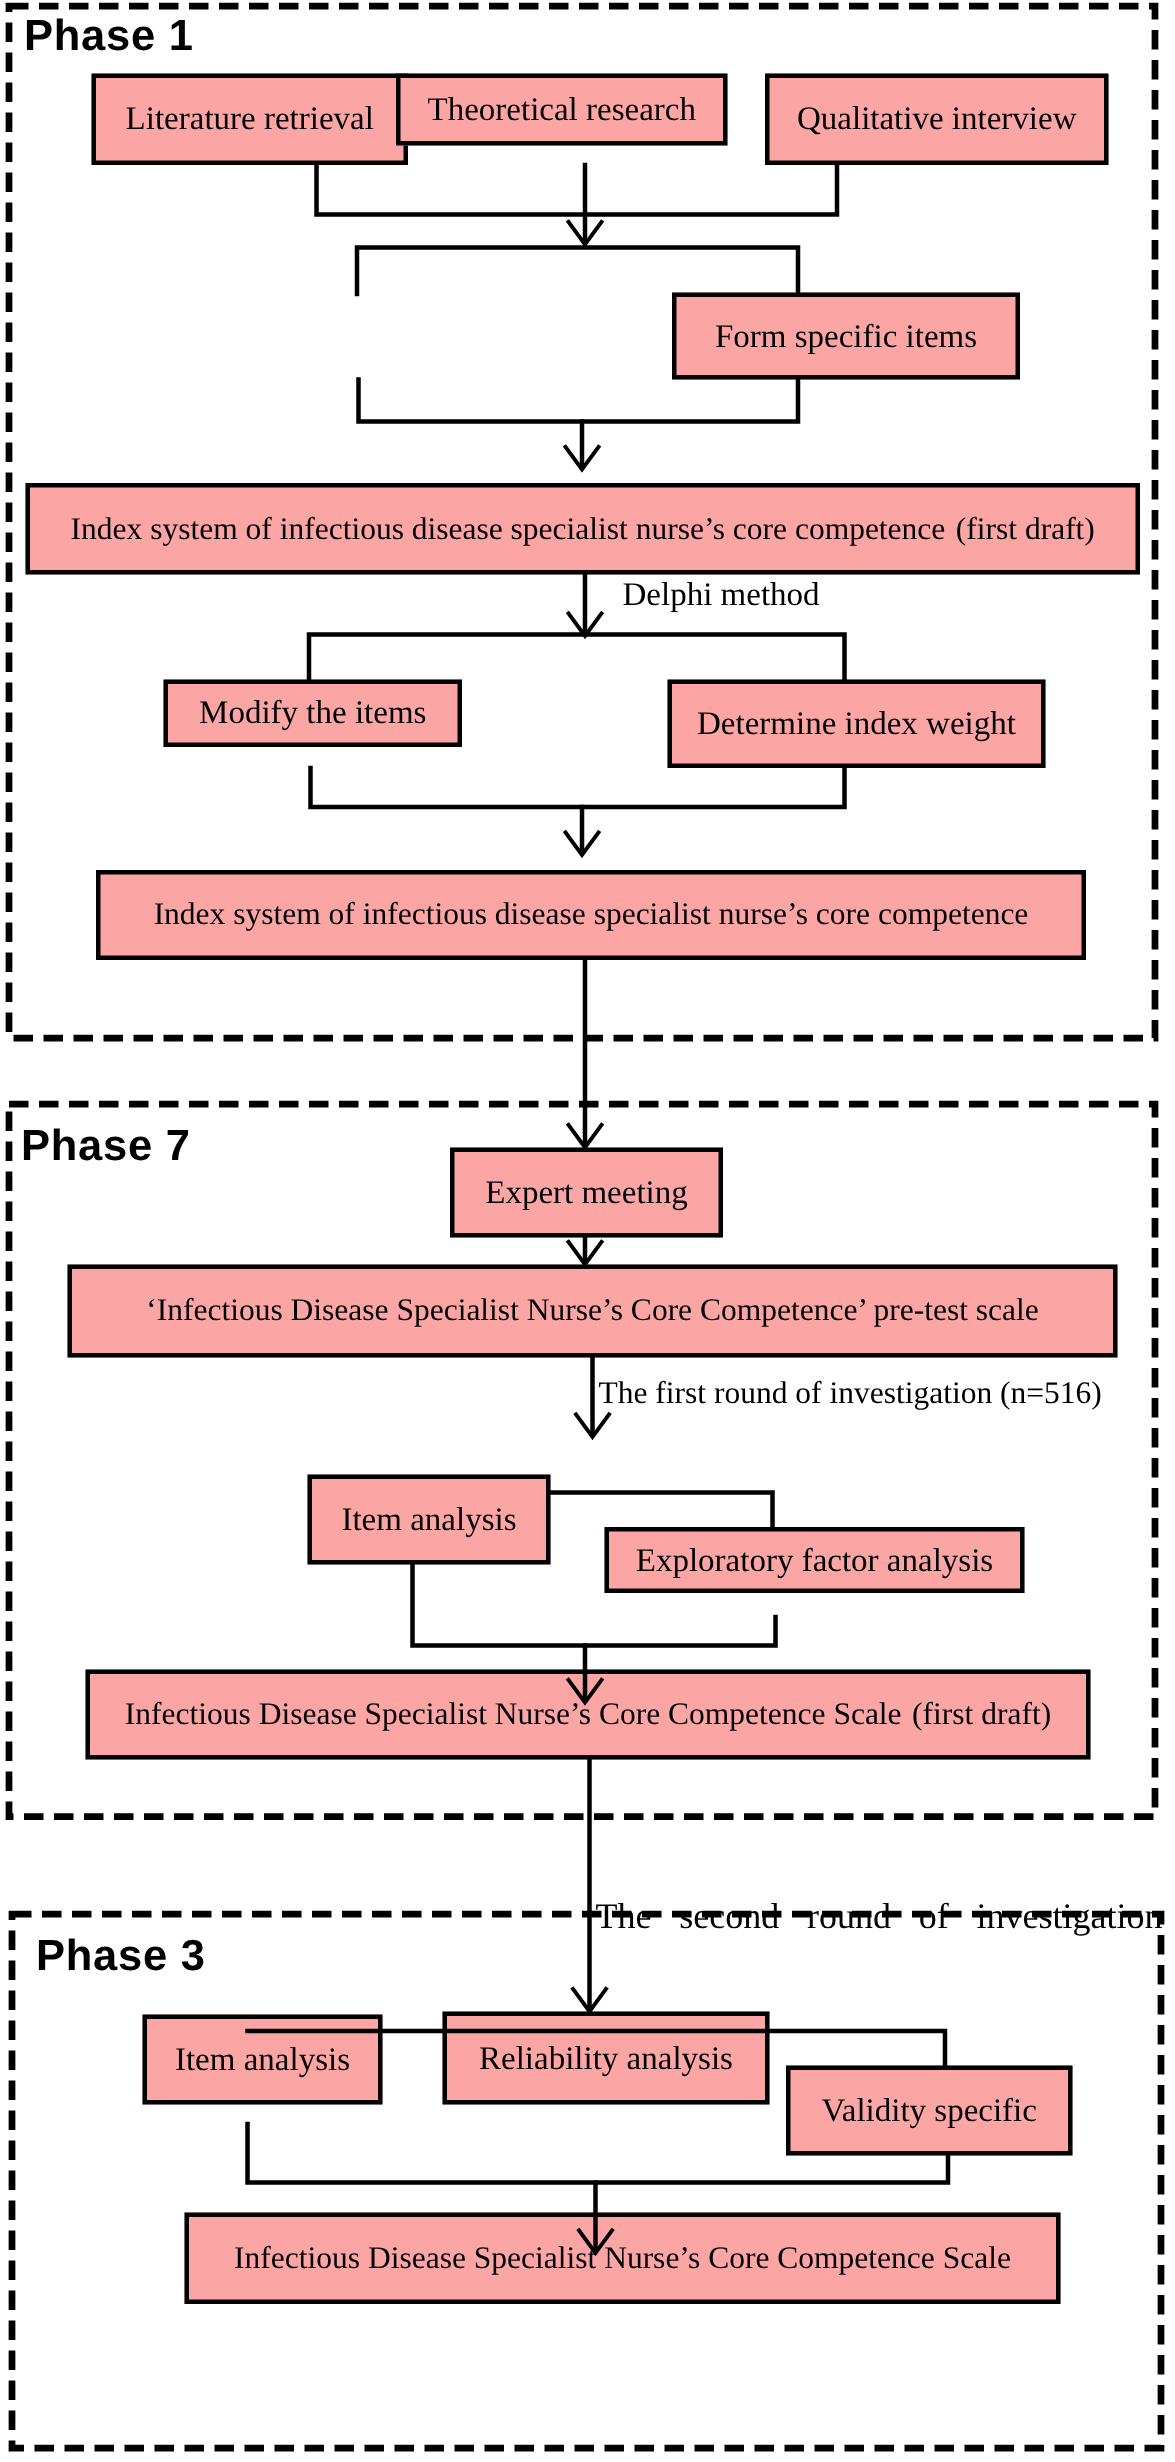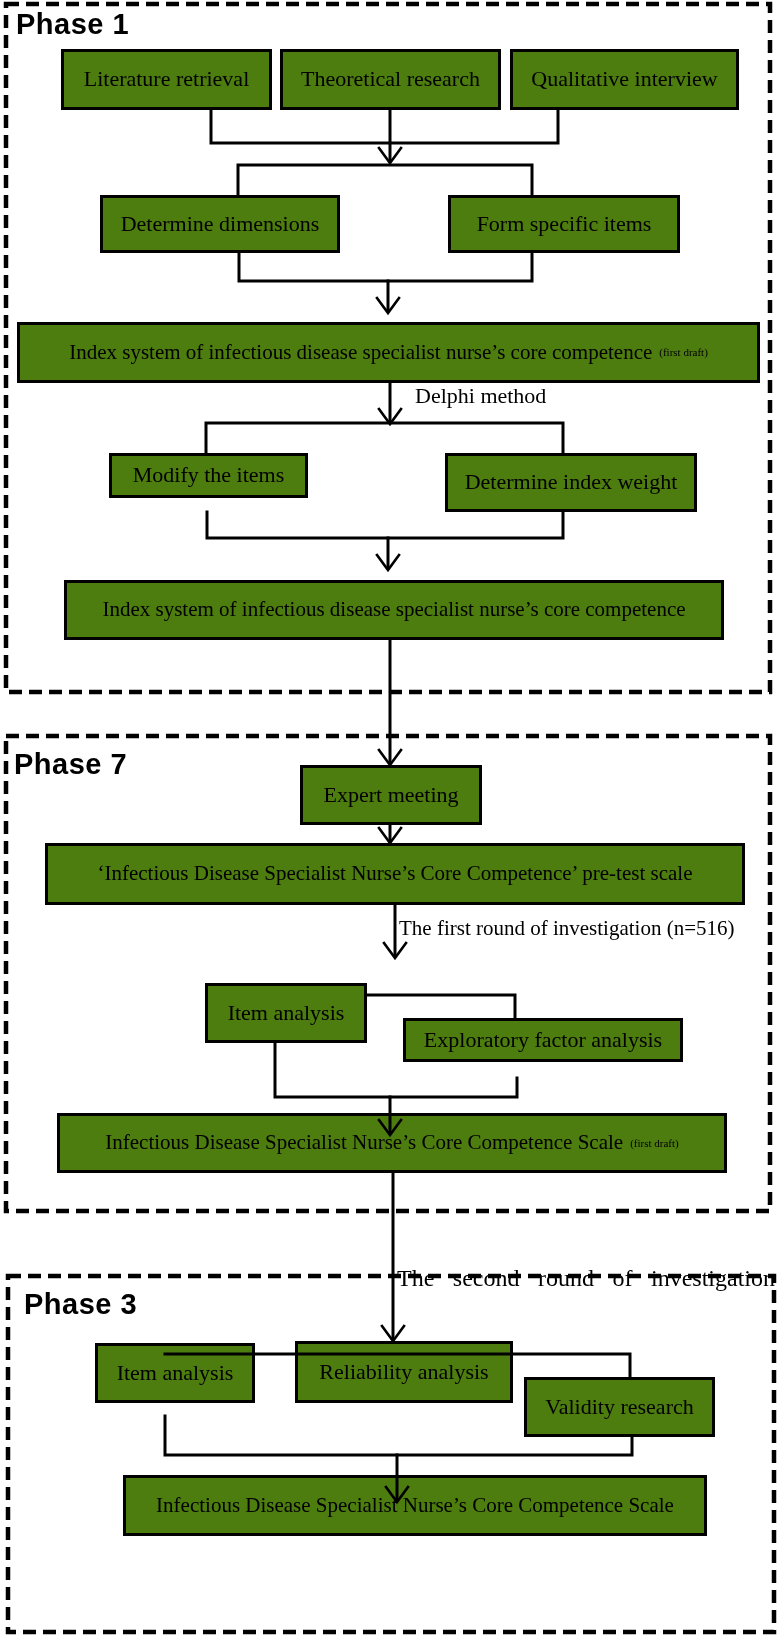--- a/index.html
+++ b/index.html
@@ -8,28 +8,28 @@
     width:783px;height:1641px;
     background:#fff;
     font-family:"Liberation Serif", serif;
     color:#000;
     overflow:hidden;
   }
   svg.layer{position:absolute;left:0;top:0;pointer-events:none;}
   .node{
     position:absolute;
     box-sizing:border-box;
-    background:#4d7c0f;
+    background:#fca5a5;
     border:3px solid #000;
     display:flex;align-items:center;justify-content:center;
     font-size:22px;line-height:1.1;text-align:center;
     white-space:nowrap;
   }
   .node.wide{font-size:21px;text-align:right;}
-  .suffix{font-size:11px;margin-left:7px;}
+  .suffix{font-size:21px;margin-left:7px;}
   .phase-label{
     position:absolute;
     font-family:"Liberation Sans", sans-serif;
     font-weight:700;font-size:29px;letter-spacing:0.5px;
   }
   .edge-label{position:absolute;font-size:21px;white-space:nowrap;}
   #second-round-label{
     width:378px;white-space:normal;
     text-align:justify;text-align-last:justify;
     font-size:24px;
@@ -46,24 +46,23 @@
       <rect x="6" y="736" width="764" height="475"></rect>
       <rect x="8" y="1276" width="766" height="356"></rect>
     </g>
   </svg>
 
   <div class="phase-label" style="left:16px;top:8px">Phase 1</div>
   <div class="phase-label" style="left:14px;top:748px">Phase 7</div>
   <div class="phase-label" style="left:24px;top:1288px">Phase 3</div>
 
   <div class="node" style="left:61px;top:49px;width:211px;height:61px">Literature retrieval</div>
-  <div class="node" style="left:280px;top:49px;width:221px;height:61px">Theoretical research</div>
+  <div class="node" style="left:264px;top:49px;width:221px;height:48px">Theoretical research</div>
   <div class="node" style="left:510px;top:49px;width:229px;height:61px">Qualitative interview</div>
 
-  <div class="node" style="left:100px;top:195px;width:240px;height:58px">Determine dimensions</div>
   <div class="node" style="left:448px;top:195px;width:232px;height:58px">Form specific items</div>
 
   <div class="node wide" style="left:17px;top:322px;width:743px;height:61px">
     <span>Index system of infectious disease specialist nurse’s core competence</span>
     <span class="suffix">(first draft)</span>
   </div>
 
   <div class="node" style="left:109px;top:453px;width:199px;height:45px">Modify the items</div>
   <div class="node" style="left:445px;top:453px;width:252px;height:59px">Determine index weight</div>
 
@@ -76,21 +75,21 @@
   <div class="node" style="left:205px;top:983px;width:162px;height:60px">Item analysis</div>
   <div class="node" style="left:403px;top:1018px;width:280px;height:44px">Exploratory factor analysis</div>
 
   <div class="node wide" style="left:57px;top:1113px;width:670px;height:60px">
     <span>Infectious Disease Specialist Nurse’s Core Competence Scale</span>
     <span class="suffix">(first draft)</span>
   </div>
 
   <div class="node" style="left:95px;top:1343px;width:160px;height:60px">Item analysis</div>
   <div class="node" style="left:295px;top:1341px;width:218px;height:62px">Reliability analysis</div>
-  <div class="node" style="left:524px;top:1377px;width:191px;height:60px">Validity research</div>
+  <div class="node" style="left:524px;top:1377px;width:191px;height:60px">Validity specific</div>
 
   <div class="node wide" style="left:123px;top:1475px;width:584px;height:61px">Infectious Disease Specialist Nurse’s Core Competence Scale</div>
 
   <div class="edge-label" style="left:415px;top:383px;font-size:22px">Delphi method</div>
   <div class="edge-label" style="left:399px;top:916px">The first round of investigation (n=516)</div>
   <div class="edge-label" id="second-round-label" style="left:397px;top:1265px">The second round of investigation</div>
 
   <svg class="layer" width="783" height="1641" viewBox="0 0 783 1641">
     <g fill="none" stroke="#000" stroke-width="3" stroke-linecap="square">
 

